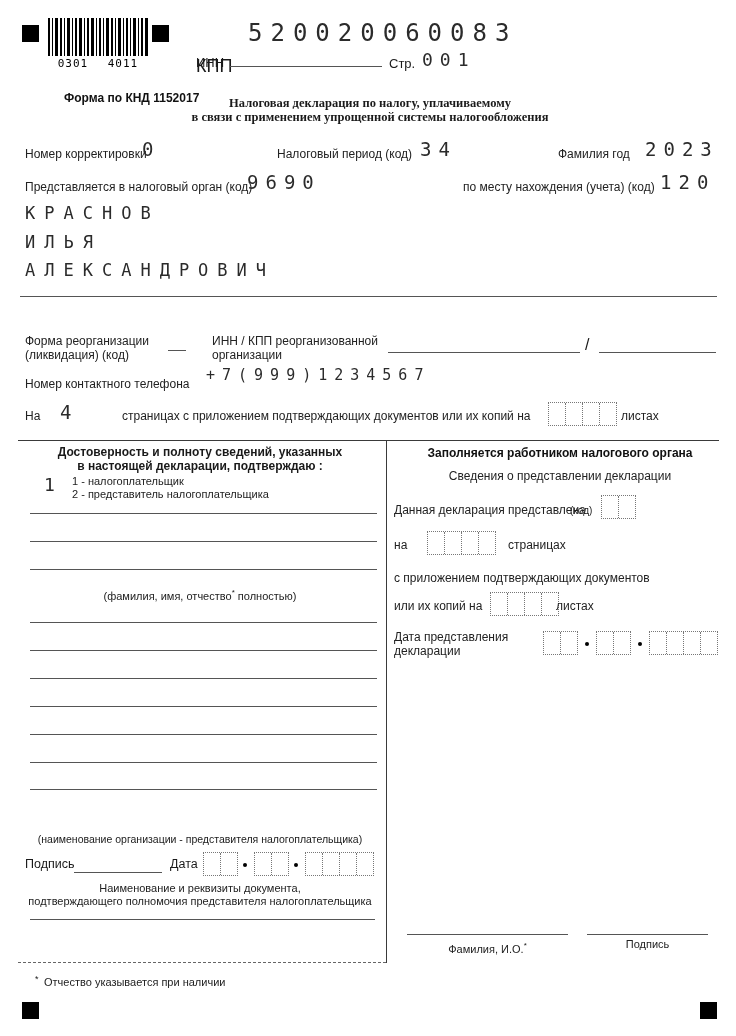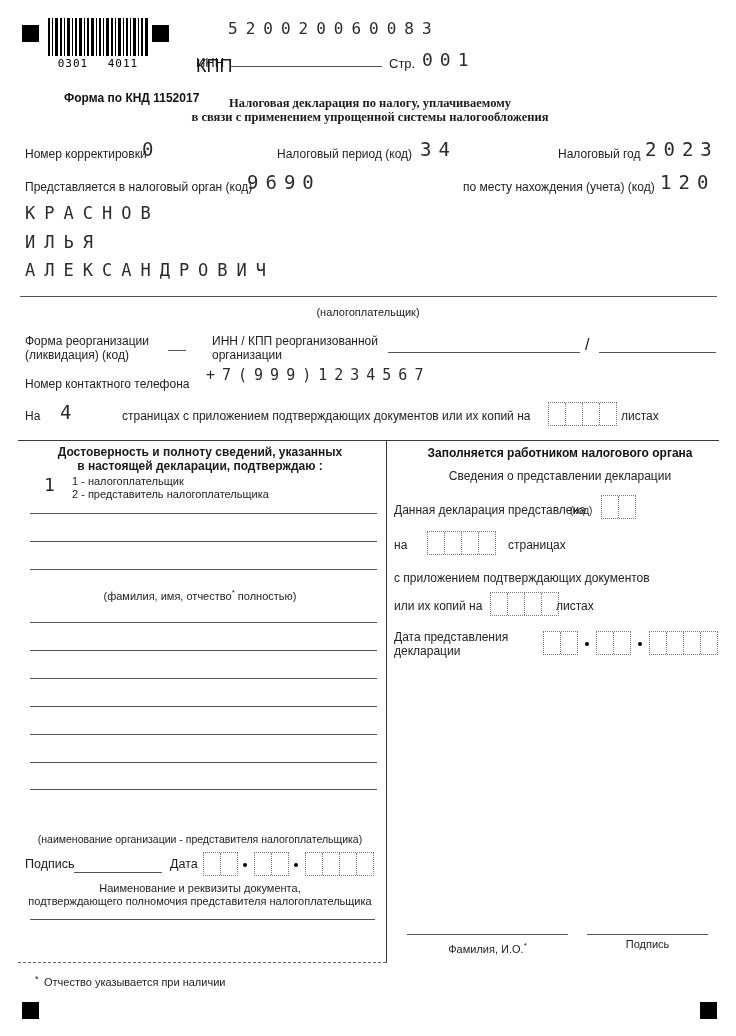--- a/index.html
+++ b/index.html
@@ -5,21 +5,21 @@
   html,body{margin:0;padding:0;background:#fff;}
   .page{position:relative;width:736px;height:1036px;background:#fff;overflow:hidden;
         font-family:"Liberation Sans",sans-serif;color:#1a1a1a;}
   .abs{position:absolute;}
   .lbl{font-size:12px;color:#222;}
   .lbl-b{font-size:12px;font-weight:bold;color:#111;}
   .sm{font-size:11px;color:#222;text-align:center;}
   .xs{font-size:10px;color:#222;}
   .mono{font-family:"DejaVu Sans Mono","Liberation Mono",monospace;color:#2b2b2b;}
   .val{font-size:19px;letter-spacing:7px;}
-  .val-lg{font-size:16px;letter-spacing:8px;}
+  .val-lg{font-size:24px;letter-spacing:8px;margin-left:20px;}
   .name{font-size:17px;letter-spacing:9px;}
   .sq{width:17px;height:17px;background:#000;}
   .hline{border-top:1.4px solid #3a3a3a;height:0;}
   .thinline{border-top:1px solid #555;height:0;}
   .dashline{border-top:1px dashed #666;height:0;}
   .vline{border-left:1.3px solid #3a3a3a;width:0;}
   .dotbox{display:flex;border:1px dotted #777;height:24px;box-sizing:border-box;background:#fff;}
   .dotbox .cell{width:16px;border-left:1px dotted #777;}
   .dotbox .cell:first-child{border-left:none;}
   .dot{width:4px;height:4px;background:#000;border-radius:50%;}
@@ -79,33 +79,32 @@
   <span class="abs lbl-b" style="left:64px;top:91px;">Форма по КНД 1152017</span>
   <div class="abs ctr" style="left:120px;top:96px;width:500px;font-size:12.5px;font-weight:bold;line-height:14px;font-family:Liberation Serif, serif;">
     <div>Налоговая декларация по налогу, уплачиваемому</div>
     <div>в связи с применением упрощенной системы налогообложения</div>
   </div>
 
   <span class="abs lbl" style="left:25px;top:147px;">Номер корректировки</span>
   <span class="abs mono val" style="left:142px;top:138px;">0</span>
   <span class="abs lbl" style="left:277px;top:147px;">Налоговый период (код)</span>
   <span class="abs mono val" style="left:420px;top:138px;">34</span>
-  <span class="abs lbl" style="left:558px;top:147px;">Налоговый год</span>
+  <span class="abs lbl" style="left:558px;top:147px;">Фамилия год</span>
   <span class="abs mono val" style="left:645px;top:138px;">2023</span>
 
   <span class="abs lbl" style="left:25px;top:180px;">Представляется в налоговый орган (код)</span>
   <span class="abs mono val" style="left:247px;top:171px;">9690</span>
   <span class="abs lbl" style="left:463px;top:180px;">по месту нахождения (учета) (код)</span>
   <span class="abs mono val" style="left:660px;top:171px;">120</span>
 
   <span class="abs mono name" style="left:25px;top:203px;">КРАСНОВ</span>
   <span class="abs mono name" style="left:25px;top:232px;">ИЛЬЯ</span>
   <span class="abs mono name" style="left:25px;top:260px;">АЛЕКСАНДРОВИЧ</span>
   <div class="abs thinline" style="left:20px;top:296px;width:697px;"></div>
-  <div class="abs ctr sm" style="left:0;top:306px;width:736px;">(налогоплательщик)</div>
 
   <div class="abs lbl" style="left:25px;top:334px;line-height:14px;">
     <div>Форма реорганизации</div>
     <div>(ликвидация) (код)</div>
   </div>
   <div class="abs thinline" style="left:168px;top:350px;width:18px;"></div>
   <div class="abs lbl" style="left:212px;top:334px;line-height:14px;">
     <div>ИНН / КПП реорганизованной</div>
     <div>организации</div>
   </div>

